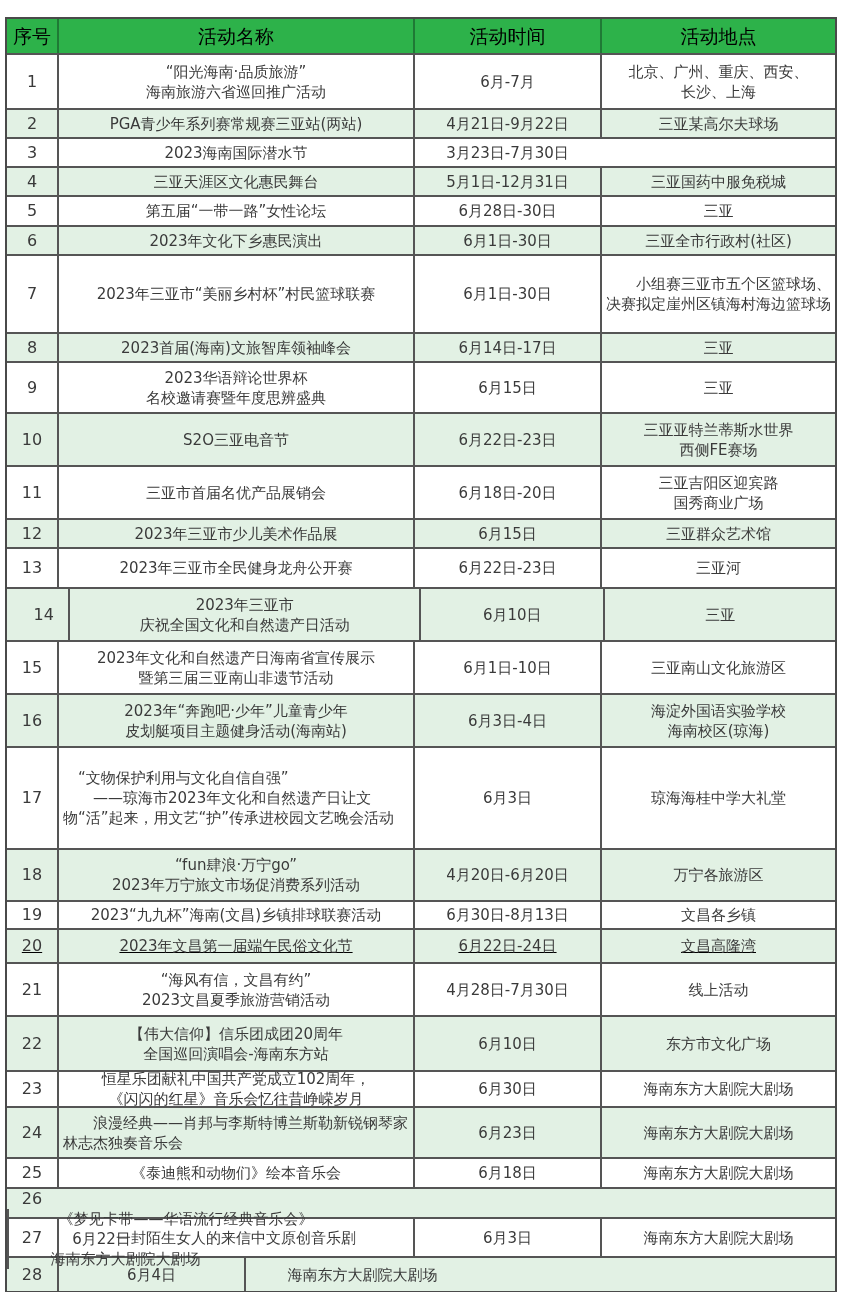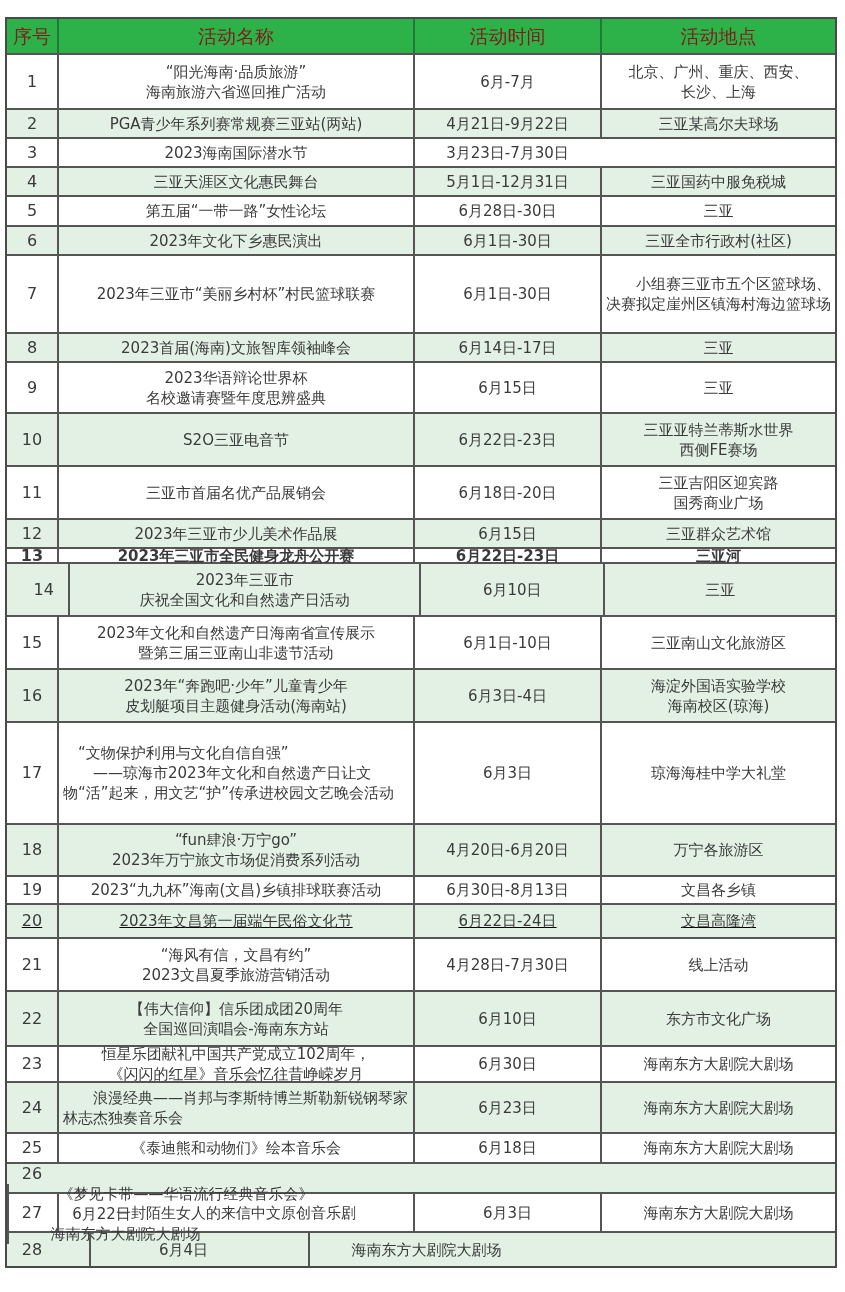--- a/index.html
+++ b/index.html
@@ -12,21 +12,21 @@
   .row.alt { background: #e2f1e4; }
   .row.plain { background: #ffffff; }
   .cell { box-sizing: border-box; display: flex; align-items: center; justify-content: center;
           text-align: center; color: #3a3a3a; font-size: 15px; line-height: 20px;
           border-left: 2px solid #555555; padding: 0 4px; white-space: pre-line; }
   .cell:first-child { border-left: none; }
   .c1 { width: 50px; font-size: 16px; }
   .c2 { width: 356px; }
   .c3 { width: 187px; }
   .c4 { width: 235px; }
-  .head .cell { color: #7f1d1d; font-size: 19px; border-left-color: #1f7a35; }
+  .head .cell { color: #000000; font-size: 19px; border-left-color: #1f7a35; }
   .cell.left { justify-content: flex-start; text-align: left; }
   .cell .txt { display: block; }
 </style>
 </head>
 <body>
 
 <div class="tbl">
   <div class="row head">
     <div class="cell c1">序号</div>
     <div class="cell c2">活动名称</div>
@@ -103,21 +103,21 @@
         <div class="cell c3"><span class="txt">6月18日-20日</span></div>
         <div class="cell c4"><span class="txt">三亚吉阳区迎宾路
 国秀商业广场</span></div>
       </div>
       <div class="row alt" style="height: 29px;">
         <div class="cell c1"><span class="txt">12</span></div>
         <div class="cell c2"><span class="txt">2023年三亚市少儿美术作品展</span></div>
         <div class="cell c3"><span class="txt">6月15日</span></div>
         <div class="cell c4"><span class="txt">三亚群众艺术馆</span></div>
       </div>
-      <div class="row plain" style="height: 15px; font-weight: bold;">
+      <div class="row plain" style="height: 40px;">
         <div class="cell c1"><span class="txt">13</span></div>
         <div class="cell c2"><span class="txt">2023年三亚市全民健身龙舟公开赛</span></div>
         <div class="cell c3"><span class="txt">6月22日-23日</span></div>
         <div class="cell c4"><span class="txt">三亚河</span></div>
       </div>
       <div class="row alt" style="height: 53px; padding-left: 12px;">
         <div class="cell c1"><span class="txt">14</span></div>
         <div class="cell c2"><span class="txt">2023年三亚市
 庆祝全国文化和自然遗产日活动</span></div>
         <div class="cell c3"><span class="txt">6月10日</span></div>
@@ -202,19 +202,19 @@
         <div class="cell c2"><span class="txt">《梦见卡带——华语流行经典音乐会》</span></div>
         <div class="cell c3"><span class="txt">6月22日</span></div>
         <div class="cell c4"><span class="txt">海南东方大剧院大剧场</span></div>
       </div>
       <div class="row plain" style="height: 39px;">
         <div class="cell c1"><span class="txt">27</span></div>
         <div class="cell c2"><span class="txt">一封陌生女人的来信中文原创音乐剧</span></div>
         <div class="cell c3"><span class="txt">6月3日</span></div>
         <div class="cell c4"><span class="txt">海南东方大剧院大剧场</span></div>
       </div>
-      <div class="row alt" style="height: 35px; gap: 32px;">
+      <div class="row alt" style="height: 35px;">
         <div class="cell c1"><span class="txt">28</span></div>
         <div class="cell c3"><span class="txt">6月4日</span></div>
         <div class="cell c4"><span class="txt">海南东方大剧院大剧场</span></div>
       </div>
     </div>
 </div>
 
 </body></html>

